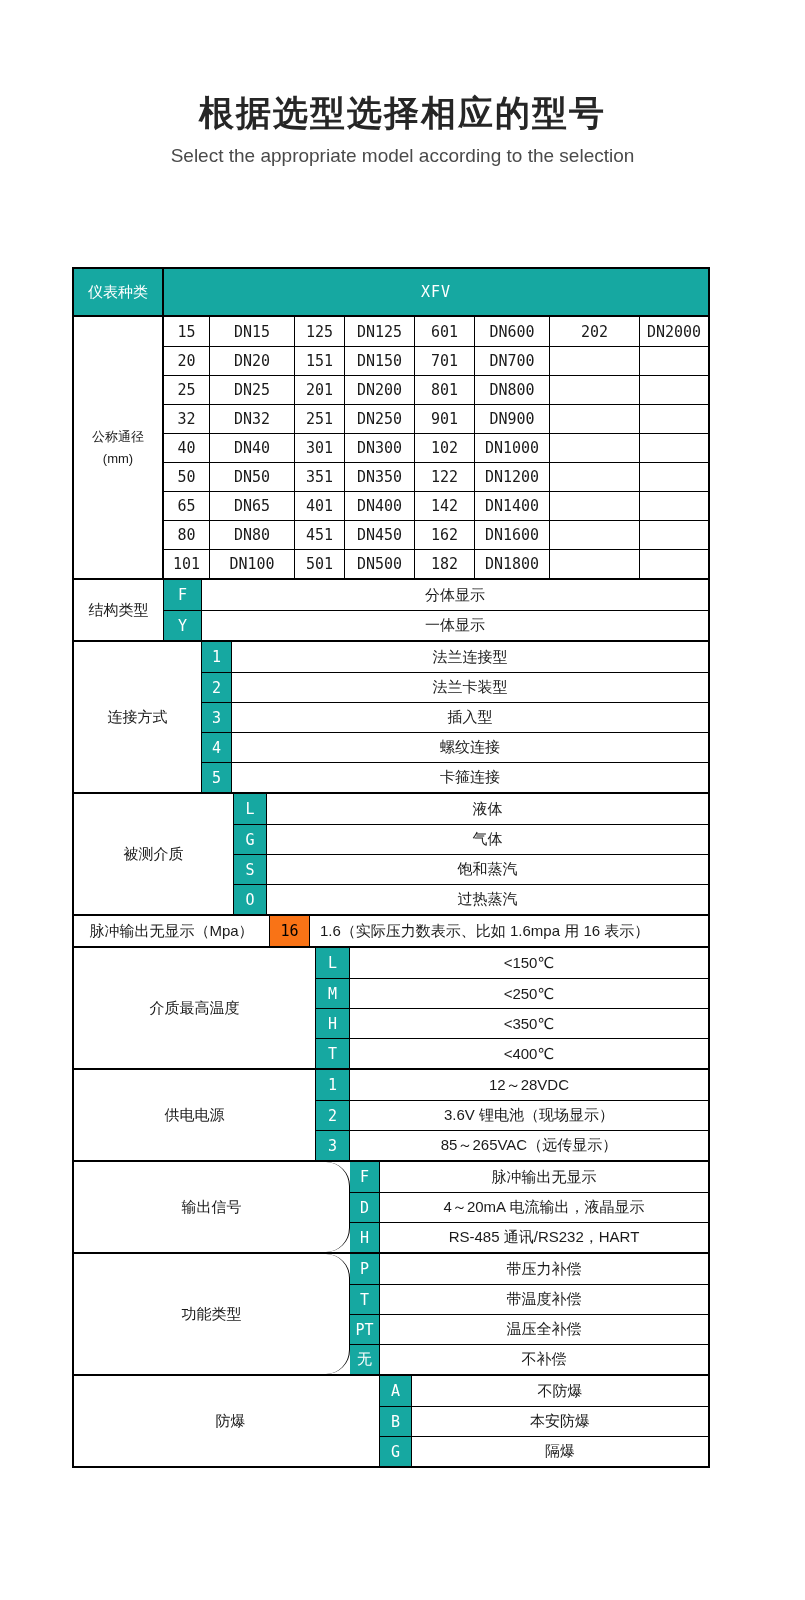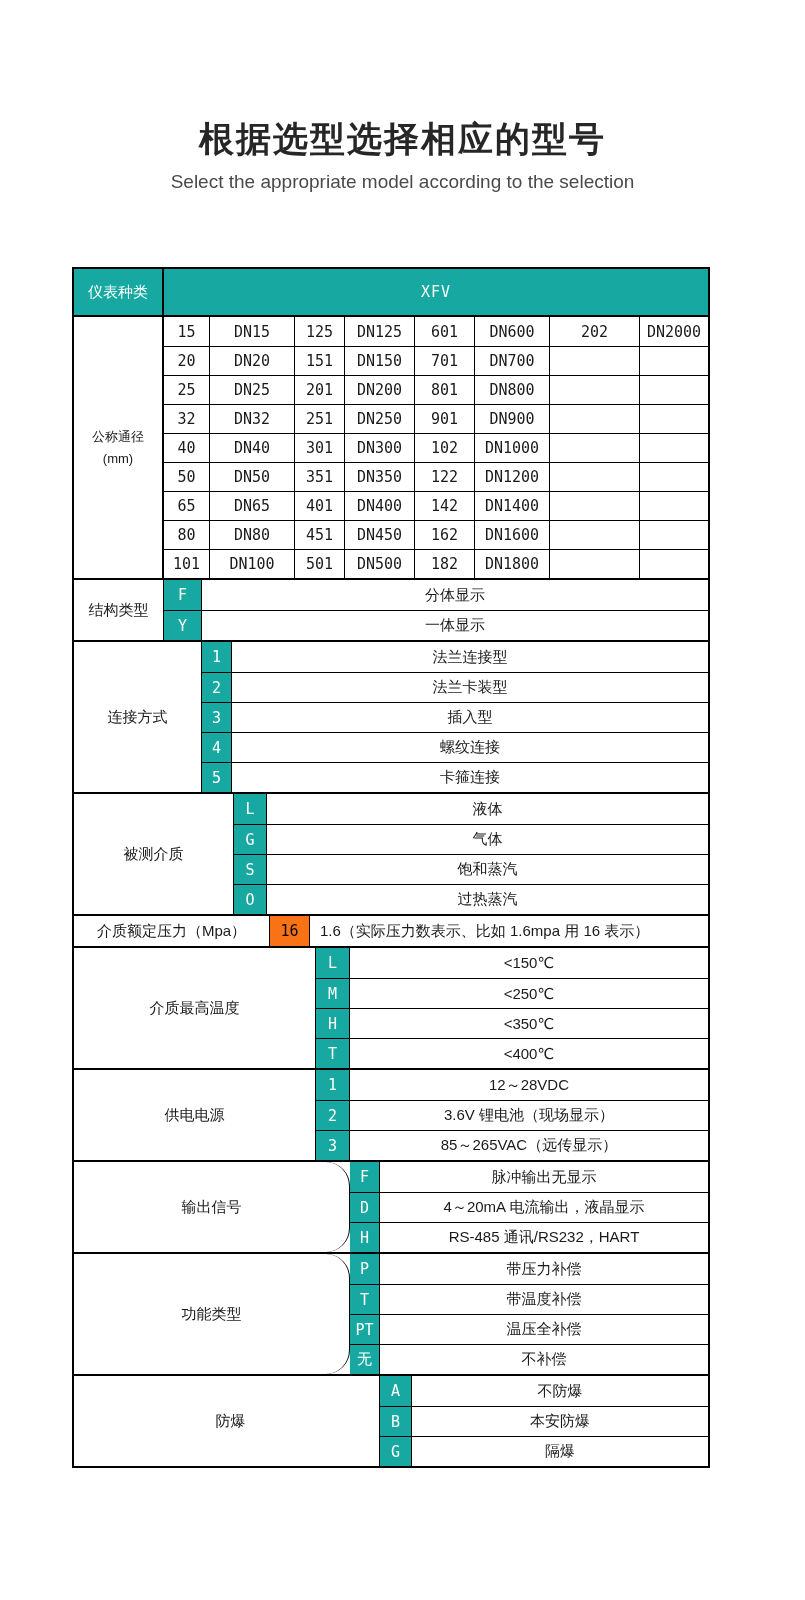--- a/index.html
+++ b/index.html
@@ -4,21 +4,21 @@
 <style>
   * { margin:0; padding:0; box-sizing:border-box; }
   html,body { background:#fff; }
   body {
     width:805px; height:1600px; overflow:hidden;
     font-family:"Liberation Sans","DejaVu Sans",sans-serif;
     color:#1a1a1a;
     position:relative;
   }
   .page-title{
-    padding-top:116px;
+    padding-top:90px;
     text-align:center;
     font-size:35px;
     font-weight:bold;
     color:#262626;
     letter-spacing:2px;
   }
   .page-subtitle{
     text-align:center;
     font-size:19px;
     color:#4a4a4a;
@@ -242,21 +242,21 @@
             <div class="opt-code">S</div>
             <div class="opt-desc">饱和蒸汽</div>
           </div>
           <div class="opt-row">
             <div class="opt-code">O</div>
             <div class="opt-desc">过热蒸汽</div>
           </div>
         </div>
       </div>
       <div class="section step-4 plain">
-        <div class="sec-label">介质额定压力（Mpa）</div>
+        <div class="sec-label">脉冲输出无显示（Mpa）</div>
         <div class="sec-rows">
           <div class="opt-row">
             <div class="opt-code">16</div>
             <div class="opt-desc">1.6（实际压力数表示、比如 1.6mpa 用 16 表示）</div>
           </div>
         </div>
       </div>
       <div class="section step-5">
         <div class="sec-label">介质最高温度</div>
         <div class="sec-rows">

